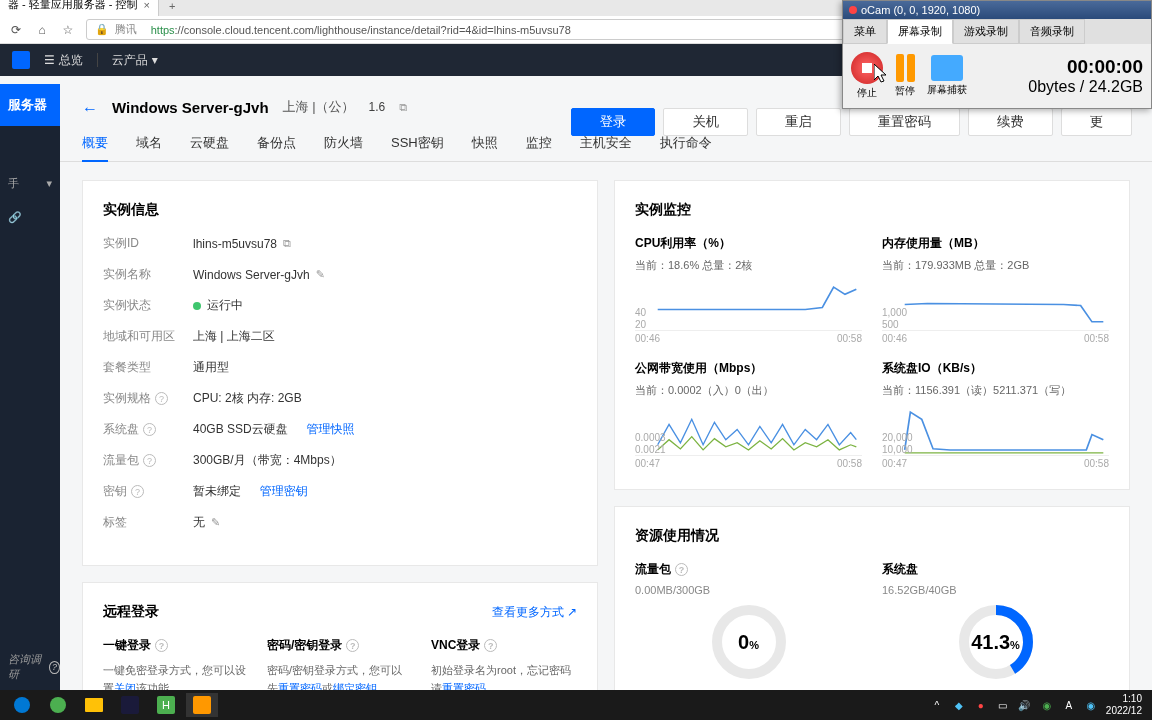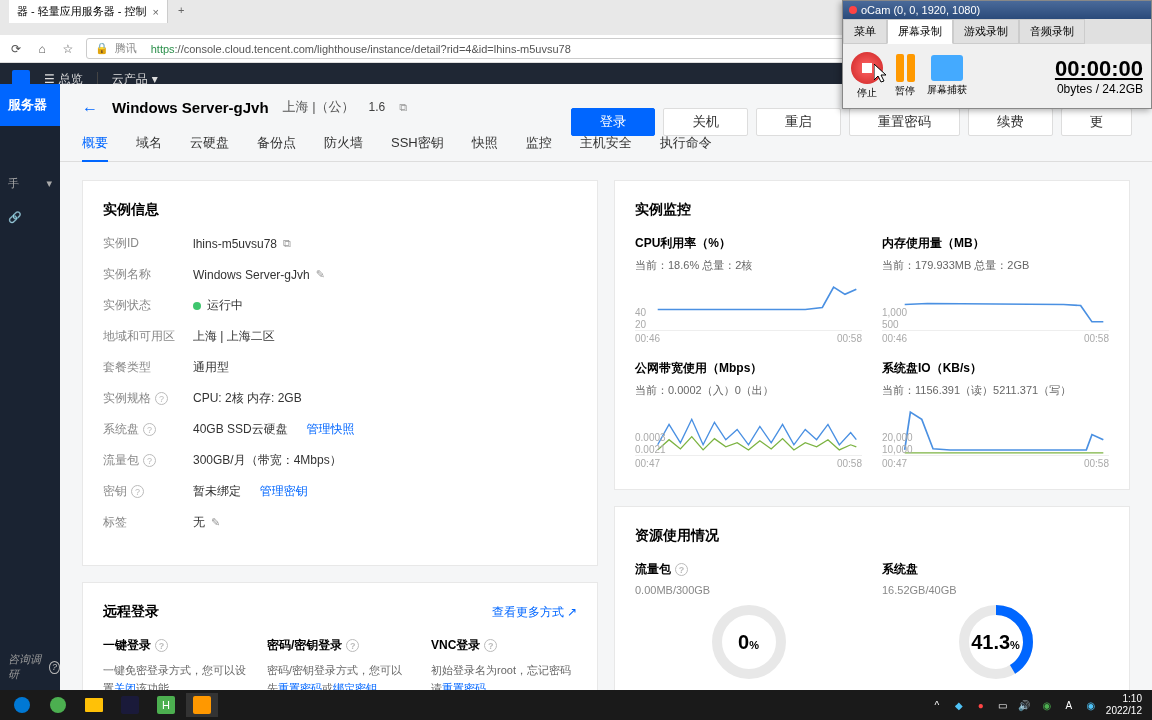--- a/index.html
+++ b/index.html
@@ -1,19 +1,19 @@
 <!DOCTYPE html>
 <html><head>
 <meta charset="utf-8">
 <style>
 * { margin: 0; padding: 0; box-sizing: border-box; font-family: -apple-system, "Microsoft YaHei", sans-serif; }
 body { background: #f5f6f7; width: 1152px; height: 720px; overflow: hidden; position: relative; }
 
 
-.browser-tabs { height: 35px; background: #e8e8e8; display: flex; align-items: flex-start; font-size: 11px; padding-left: 9px; }
+.browser-tabs { height: 16px; background: #e8e8e8; display: flex; align-items: flex-end; font-size: 11px; }
 .tab { padding: 4px 8px; background: #fff; border-right: 1px solid #ccc; display: flex; align-items: center; gap: 6px; }
 .tab-close { cursor: pointer; color: #666; }
 .tab-new { padding: 4px 10px; color: #666; cursor: pointer; }
 
 .addr-bar { height: 28px; background: #fff; border-bottom: 1px solid #ddd; display: flex; align-items: center; gap: 10px; padding: 0 8px; font-size: 12px; }
 .nav-icon { width: 16px; height: 16px; display: flex; align-items: center; justify-content: center; color: #555; cursor: pointer; }
 .addr-input { flex: 1; display: flex; align-items: center; gap: 6px; border: 1px solid #ccc; border-radius: 3px; padding: 2px 8px; font-size: 11px; }
 .addr-lock { color: #3a8; }
 .addr-badge { color: #888; }
 .url-https { color: #2a8f4a; padding-left: 8px; }
@@ -95,22 +95,22 @@
 .ocam-tab { padding: 4px 10px; border: 1px solid #ccc; cursor: pointer; }
 .ocam-tab.active { background: #fff; border-bottom-color: #fff; }
 .ocam-body { display: flex; align-items: center; padding: 8px; gap: 12px; }
 .ocam-btn { display: flex; flex-direction: column; align-items: center; font-size: 10px; gap: 2px; cursor: pointer; }
 .ocam-stop { width: 32px; height: 32px; background: radial-gradient(#f66,#c22); border-radius: 50%; display: flex; align-items: center; justify-content: center; position: relative; }
 .ocam-stop::after { content: ''; width: 10px; height: 10px; background: #fff; }
 .ocam-pause { display: flex; gap: 3px; }
 .ocam-pause span { width: 8px; height: 28px; background: #f90; border-radius: 2px; }
 .ocam-cap { width: 32px; height: 26px; background: #4af; border-radius: 3px; }
 .ocam-timer { margin-left: auto; text-align: right; }
-.ocam-time { font-size: 22px; font-weight: bold; text-decoration: underline; }
-.ocam-size { font-size: 12px; margin-left: 14px; }
+.ocam-time { font-size: 19px; font-weight: bold; }
+.ocam-size { font-size: 16px; margin-left: 14px; }
 
 
 .taskbar { position: absolute; bottom: 0; left: 0; right: 0; height: 30px; background: #1a1a1a; display: flex; align-items: center; padding: 0 6px; gap: 4px; }
 .task-item { width: 32px; height: 24px; display: flex; align-items: center; justify-content: center; cursor: pointer; }
 .task-tray { margin-left: auto; display: flex; align-items: center; gap: 8px; color: #fff; font-size: 10px; }
 .tray-ic { width: 14px; height: 14px; display: flex; align-items: center; justify-content: center; }
 .tray-clock { text-align: right; line-height: 1.2; padding-right: 4px; }
 
 .cursor { position: absolute; top: 64px; right: 262px; z-index: 200; pointer-events: none; }
 </style>

